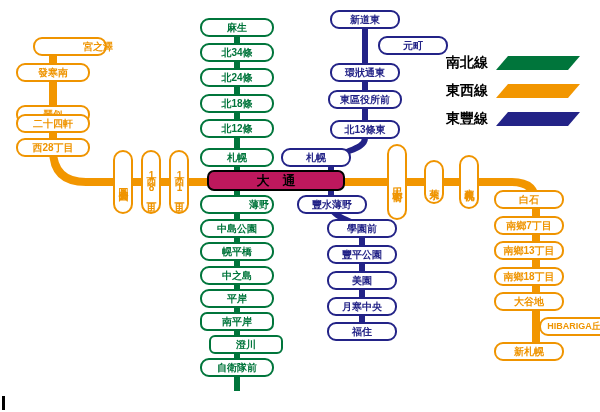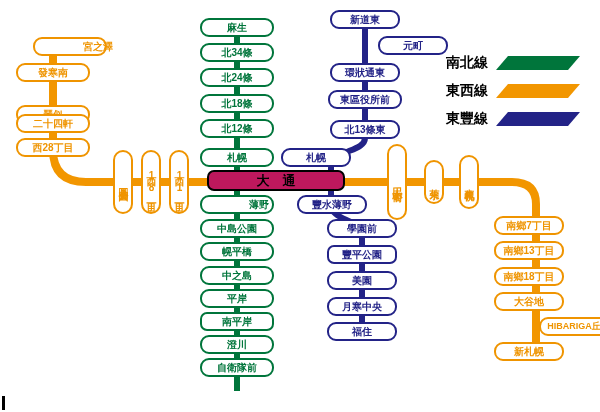--- a/index.html
+++ b/index.html
@@ -54,50 +54,51 @@
   <div class="st g w74" style="left:200px;top:68px;">北24條</div>
   <div class="st g w74" style="left:200px;top:94px;">北18條</div>
   <div class="st g w74" style="left:200px;top:119px;">北12條</div>
   <div class="st g w74" style="left:200px;top:148px;">札幌</div>
   <div class="st g w74" style="left:200px;top:195px;padding-left:44px;">薄野</div>
   <div class="st g w74" style="left:200px;top:219px;">中島公園</div>
   <div class="st g w74" style="left:200px;top:242px;">幌平橋</div>
   <div class="st g w74" style="left:200px;top:266px;">中之島</div>
   <div class="st g w74" style="left:200px;top:289px;">平岸</div>
   <div class="st g w74" style="left:200px;top:312px;border-radius:7px;">南平岸</div>
-  <div class="st g w74" style="left:200px;top:335px;">澄川</div>
+  <div class="st g w74" style="left:209px;top:335px;border-radius:6px;">澄川</div>
   <div class="st g w74" style="left:200px;top:358px;">自衛隊前</div>
 
   <div class="st b w70" style="left:330px;top:10px;">新道東</div>
   <div class="st b w70" style="left:330px;top:36px;margin-left:48px;">元町</div>
   <div class="st b w70" style="left:330px;top:63px;">環狀通東</div>
   <div class="st b w74" style="left:328px;top:90px;">東區役所前</div>
   <div class="st b w70" style="left:330px;top:120px;">北13條東</div>
   <div class="st b w70" style="left:281px;top:148px;">札幌</div>
   <div class="st b w70" style="left:297px;top:195px;">豐水薄野</div>
   <div class="st b w70" style="left:327px;top:219px;">學園前</div>
-  <div class="st b w70" style="left:327px;top:245px;border-radius:7px;">豐平公園</div>
+  <div class="st b w70" style="left:327px;top:245px;">豐平公園</div>
   <div class="st b w70" style="left:327px;top:271px;">美園</div>
   <div class="st b w70" style="left:327px;top:297px;">月寒中央</div>
   <div class="st b w70" style="left:327px;top:322px;">福住</div>
 
   <div class="st o w74" style="left:33px;top:37px;padding-left:48px;">宮之澤</div>
   <div class="st o w74" style="left:16px;top:63px;">發寒南</div>
   <div class="st o w74" style="left:16px;top:89px;margin-top:16px;">琴似</div>
   <div class="st o w74" style="left:16px;top:114px;">二十四軒</div>
   <div class="st o w74" style="left:16px;top:138px;">西28丁目</div>
 
   <div class="st o vst" style="left:113px;top:150px;height:64px;">圓山公園</div>
   <div class="st o vst" style="left:141px;top:150px;height:64px;">西18丁目</div>
   <div class="st o vst" style="left:169px;top:150px;height:64px;">西11丁目</div>
 
   <div class="st o vst" style="left:387px;top:144px;height:76px;">巴士中心前</div>
   <div class="st o vst" style="left:424px;top:160px;height:44px;">菊水</div>
   <div class="st o vst" style="left:459px;top:155px;height:54px;">東札幌</div>
 
+  <div class="st o w70" style="left:494px;top:190px;">白石</div>
   <div class="st o w70" style="left:494px;top:216px;">南鄉7丁目</div>
   <div class="st o w70" style="left:494px;top:241px;">南鄉13丁目</div>
   <div class="st o w70" style="left:494px;top:267px;">南鄉18丁目</div>
   <div class="st o w70" style="left:494px;top:292px;">大谷地</div>
   <div class="st o w70 small" style="left:494px;top:317px;margin-left:45px;">HIBARIGA丘</div>
   <div class="st o w70" style="left:494px;top:342px;">新札幌</div>
 
   <div class="odori" style="background:#be185d;">大　通</div>
 
   <div class="legend-row" style="left:446px;top:54px;">

